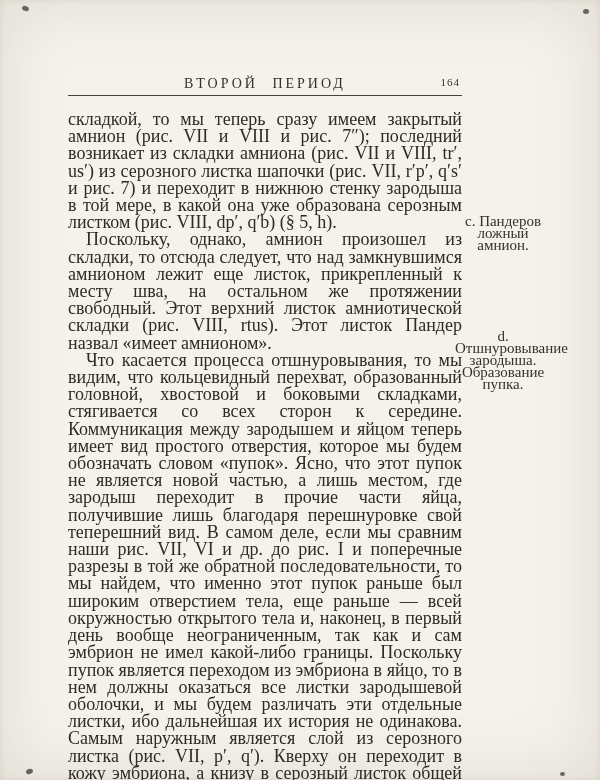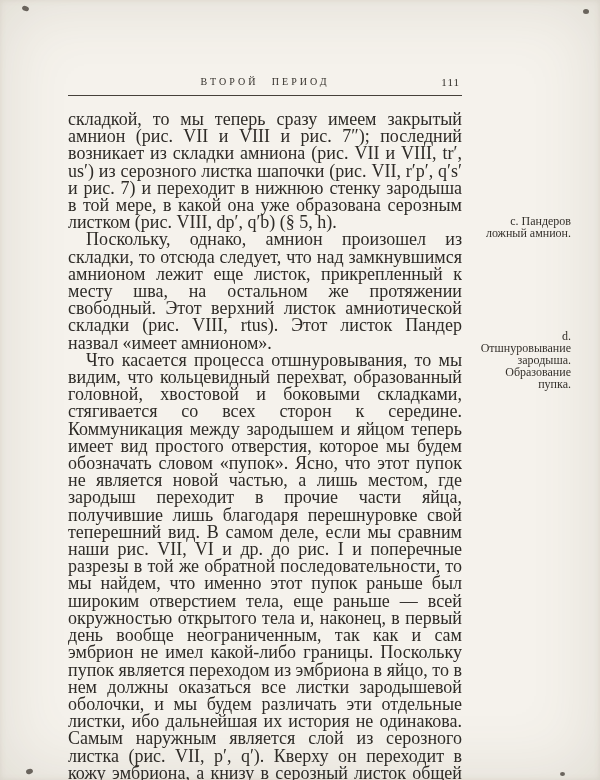--- a/index.html
+++ b/index.html
@@ -18,21 +18,21 @@
     left: 68px;
     top: 76px;
     width: 394px;
   }
   .page-header {
     position: relative;
     height: 14px;
   }
   .running-head {
     text-align: center;
-    font-size: 10px;
+    font-size: 14px;
     letter-spacing: 3px;
     word-spacing: 8px;
     color: #34302b;
   }
   .page-number {
     position: absolute;
     right: 2px;
     top: 0;
     font-size: 11px;
     letter-spacing: 1px;
@@ -49,26 +49,26 @@
   .body-text p {
     margin: 0;
     font-size: 18px;
     line-height: 17.2px;
     text-align: justify;
     color: #2e2b27;
   }
   .body-text p.indent { text-indent: 18px; }
   .margin-note {
     position: absolute;
-    left: 475px;
+    left: 455px;
     width: 96px;
-    font-size: 12px;
+    font-size: 15px;
     line-height: 12px;
     color: #34302b;
-    text-align: right;
+    text-align: center;
   }
   .note-c { top: 215px; }
   .note-d { top: 330px; }
   .scan-artifact {
     position: absolute;
     background: #4a443c;
     border-radius: 50%;
     opacity: 0.8;
   }
   .a1 { left: 22px; top: 6px;  width: 7px; height: 5px; transform: rotate(20deg); }
@@ -83,21 +83,21 @@
 
   <span class="scan-artifact a1"></span>
   <span class="scan-artifact a2"></span>
   <span class="scan-artifact a3"></span>
   <span class="scan-artifact a4"></span>
 
   <div class="text-column">
 
     <div class="page-header">
       <div class="running-head">ВТОРОЙ ПЕРИОД</div>
-      <div class="page-number">111</div>
+      <div class="page-number">164</div>
     </div>
 
     <hr class="header-rule">
 
     <div class="body-text">
       <p>складкой, то мы теперь сразу имеем закрытый амнион (рис. VII и VIII и рис. 7″); последний возникает из складки амниона (рис. VII и VIII, tr′, us′) из серозного листка шапочки (рис. VII, r′p′, q′s′ и рис. 7) и переходит в нижнюю стенку зародыша в той мере, в какой она уже образована серозным листком (рис. VIII, dp′, q′b) (§ 5, h).</p>
       <p class="indent">Поскольку, однако, амнион произошел из складки, то отсюда следует, что над замкнувшимся амнионом лежит еще листок, прикрепленный к месту шва, на остальном же протяжении свободный. Этот верхний листок амниотической складки (рис. VIII, rtus). Этот листок Пандер назвал «имеет амнионом».</p>
       <p class="indent">Что касается процесса отшнуровывания, то мы видим, что кольцевидный перехват, образованный головной, хвостовой и боковыми складками, стягивается со всех сторон к середине. Коммуникация между зародышем и яйцом теперь имеет вид простого отверстия, которое мы будем обозначать словом «пупок». Ясно, что этот пупок не является новой частью, а лишь местом, где зародыш переходит в прочие части яйца, получившие лишь благодаря перешнуровке свой теперешний вид. В самом деле, если мы сравним наши рис. VII, VI и др. до рис. I и поперечные разрезы в той же обратной последовательности, то мы найдем, что именно этот пупок раньше был широким отверстием тела, еще раньше — всей окружностью открытого тела и, наконец, в первый день вообще неограниченным, так как и сам эмбрион не имел какой-либо границы. Поскольку пупок является переходом из эмбриона в яйцо, то в нем должны оказаться все листки зародышевой оболочки, и мы будем различать эти отдельные листки, ибо дальнейшая их история не одинакова. Самым наружным является слой из серозного листка (рис. VII, p′, q′). Кверху он переходит в кожу эмбриона, а книзу в серозный листок общей складки. А так как серозный листок складки в этот день становится амнионом, то, следовательно, этот слой переходит в амнион. Его можно было бы назвать «амниотическим пупком», а еще лучше</p>
     </div>
 

